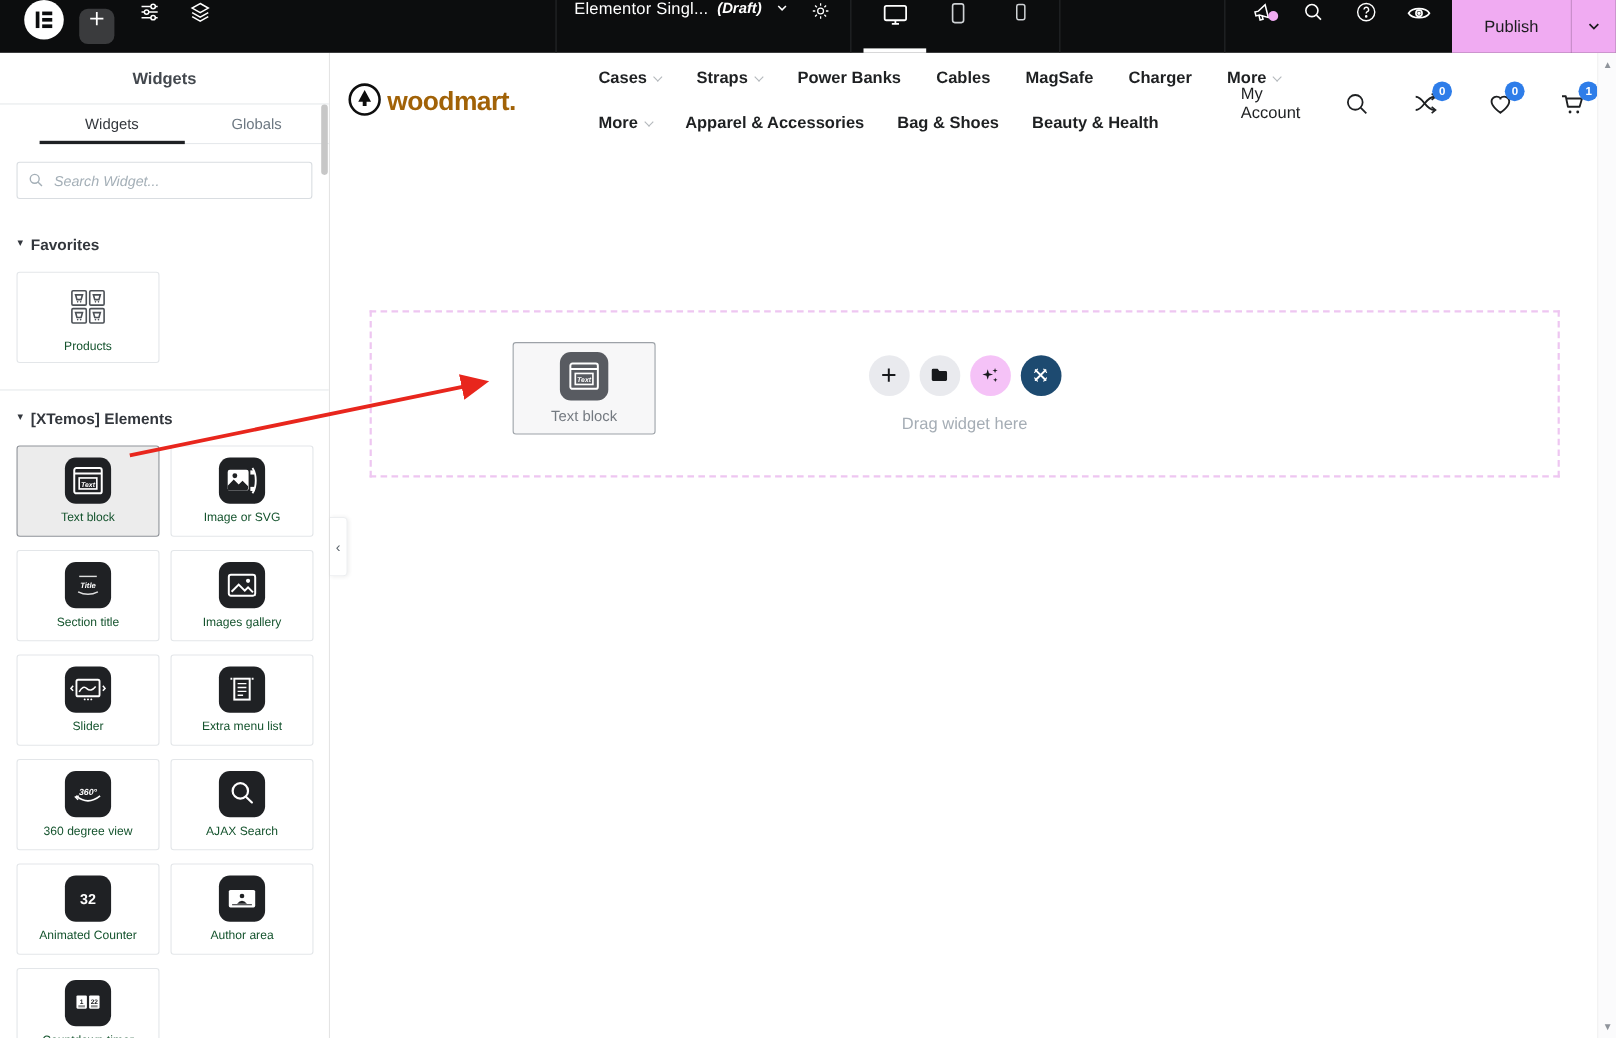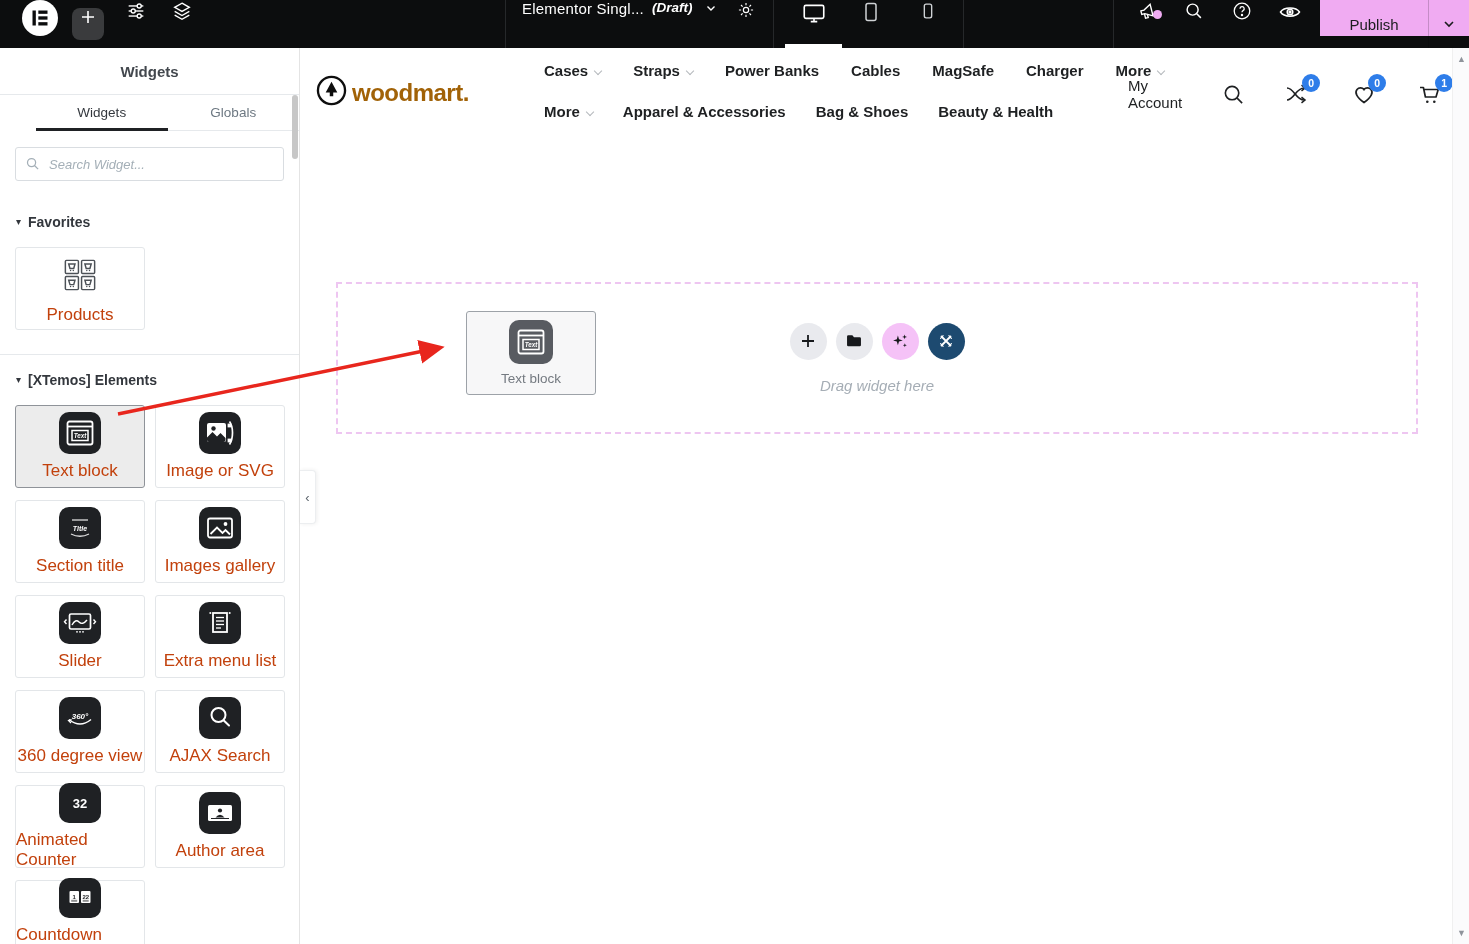--- a/index.html
+++ b/index.html
@@ -26,22 +26,22 @@
   .doc-chevron { margin-left:4px; }
   .gear-btn { left:733px; width:26px; }
   .dev-btn { width:30px; }
   .dev-underline { position:absolute; left:785px; bottom:0; width:57px; height:4px; background:#fff; }
   .meg-btn { left:1133px; width:30px; position:absolute; }
   .meg-dot { position:absolute; right:1px; top:10px; width:9px; height:9px; border-radius:50%;
              background:var(--publish-pink,#f0abf2); }
   .tb-search { left:1181px; width:26px; }
   .tb-help { left:1229px; width:26px; }
   .tb-eye { left:1276px; width:28px; }
-  .publish-wrap { position:absolute; right:0; top:0; height:36px; display:flex;
-                  background:var(--publish-pink,#f0abf2); }
+  .publish-wrap { position:absolute; right:0; top:0; height:48px; display:flex;
+                  background:var(--publish-pink,#f0abf2);align-items:flex-end; }
   .publish-main { width:108px; height:48px; display:flex; align-items:center; justify-content:center;
                   font-size:15px; color:#1b1c1e; cursor:pointer; }
   .publish-drop { width:41px; height:48px; display:flex; align-items:center; justify-content:center;
                   border-left:1px solid rgba(0,0,0,.18); cursor:pointer; }
 
   
   .panel { position:absolute; left:0; top:48px; width:300px; height:896px; background:#fff;
            border-right:1px solid #e4e4e4; z-index:10; overflow:hidden; }
   .panel-header { height:47px; display:flex; align-items:center; justify-content:center;
                   border-bottom:1px solid #e6e9ec; font-size:15px; font-weight:700; color:#43484e; }
@@ -62,21 +62,21 @@
   .sec-title { font-size:14px; font-weight:700; color:#33373d; }
   .sec-divider { height:1px; background:#e6e9ec; margin-top:24px; }
   .wgrid { display:grid; grid-template-columns:130px 130px; gap:12px 10px; padding:3px 15px 0; }
   .wcard { height:83px; background:#fff; border:1px solid #e3e6e9; border-radius:3px;
            display:flex; flex-direction:column; align-items:center; justify-content:center;
            gap:7px; cursor:pointer; }
   .wcard.active { background:#ececec; border-color:#8f9399; }
   .wicon { width:42px; height:42px; border-radius:10px; background:#1f2124;
            display:flex; align-items:center; justify-content:center; }
   .wicon.light { background:transparent; width:46px; height:46px; }
-  .wlabel { font-size:17px; color:#c2410c; }
+  .wlabel { font-size:11px; color:#14532d; }
   .panel-thumb { position:absolute; right:1px; top:47px; width:6px; height:64px;
                  background:#c7c7c7; border-radius:3px; }
   .collapse-handle { position:absolute; left:300px; top:470px; width:16px; height:54px; background:#fff;
                      border:1px solid #eceef0; border-left:none; border-radius:0 4px 4px 0;
                      box-shadow:1px 0 4px rgba(0,0,0,.07); z-index:12; display:flex;
                      align-items:center; justify-content:center; color:#5d656d; font-size:13px; cursor:pointer; }
 
   
   .stage { position:absolute; left:300px; top:48px; width:1152px; height:896px; background:#fff; }
   .store-logo { position:absolute; left:16px; top:27px; display:flex; align-items:center; gap:5px; cursor:pointer; }
@@ -96,21 +96,21 @@
   .cart-total { font-size:15px; font-weight:700; color:#1e2022; margin-left:-8px; cursor:pointer; }
 
   .dropzone { position:absolute; left:36px; top:234px; width:1082px; height:152px;
               border:2px dashed var(--dashed-pink,#eec6f1); display:flex; flex-direction:column;
               align-items:center; justify-content:center; }
   .dz-buttons { display:flex; gap:9px; }
   .dz-btn { width:37px; height:37px; border-radius:50%; background:#e9eaee; display:flex;
             align-items:center; justify-content:center; cursor:pointer; }
   .dz-btn.ai { background:var(--ai-pink,#f5c2f7); }
   .dz-btn.xtemos { background:var(--xtemos-navy,#1d4a70); }
-  .dz-hint { margin-top:17px; font-size:15px; font-style:italic; color:#a5adb5; }
+  .dz-hint { margin-top:17px; font-size:15px; color:#a5adb5; }
 
   .ghost-card { position:absolute; left:166px; top:263px; width:130px; height:84px;
                 background:#f7f7f8; border:1px solid #9aa0a6; border-radius:3px; z-index:20;
                 display:flex; flex-direction:column; align-items:center; justify-content:center;
                 gap:7px; opacity:.97; }
   .ghost-icon { width:44px; height:44px; border-radius:10px; background:#53565c;
                 display:flex; align-items:center; justify-content:center; }
   .ghost-label { font-size:13.5px; color:#70767d; }
 
   

